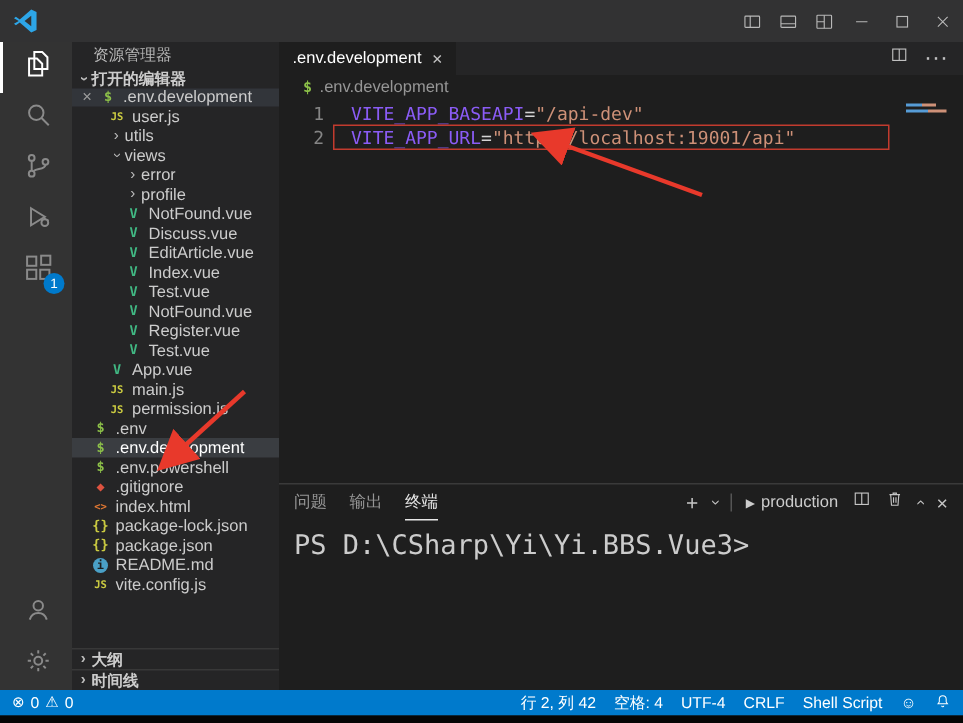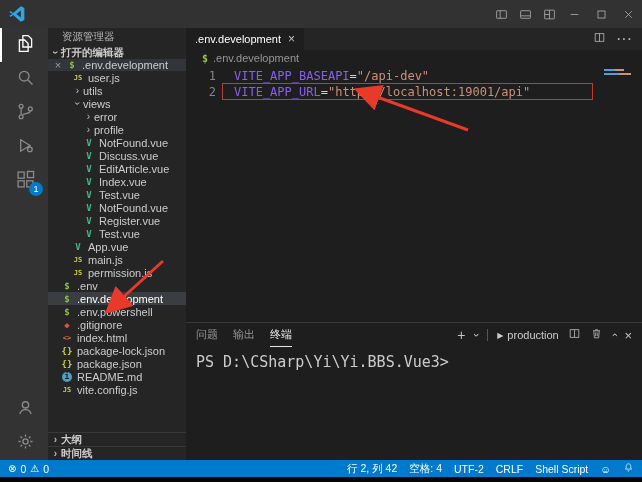--- a/index.html
+++ b/index.html
@@ -77,21 +77,21 @@
   .ptab.active { color:#e7e7e7; border-bottom:1px solid #e7e7e7; }
   .panel-actions { margin-left:auto; display:flex; align-items:center; gap:9px; color:#c5c5c5; }
   .pa-plus { font-size:14px; line-height:1; }
   .rot90 { display:inline-block; transform:rotate(90deg); font-size:11px; }
   .rotm90 { display:inline-block; transform:rotate(-90deg); font-size:11px; }
   .vdiv { width:1px; height:12px; background:#555; }
   .shell-item { display:flex; align-items:center; gap:4px; font-size:11px; color:#cccccc; }
   .shell-item .tri { font-size:8px; color:#cccccc; }
   .panel-actions svg { width:13px; height:13px; stroke:currentColor; fill:none; stroke-width:1.4; }
   .pa-close { font-size:13px; }
-  .terminal { flex:1; padding:6px 10px; font-family:"DejaVu Sans Mono",monospace; font-size:15px; color:#cccccc; }
+  .terminal { flex:1; padding:6px 10px; font-family:"DejaVu Sans Mono",monospace; font-size:18px; color:#cccccc; }
 
   
   .statusbar { flex:0 0 17px; background:#007acc; color:#ffffff; display:flex; align-items:center; font-size:10.5px; }
   .sb-left { display:flex; align-items:center; gap:4px; padding-left:8px; }
   .sb-right { margin-left:auto; display:flex; align-items:center; gap:12px; padding-right:8px; }
   .sb-ic { font-size:10px; }
   .sb-right svg { width:11px; height:11px; stroke:#fff; fill:none; stroke-width:1.5; }
   .bottomstrip { flex:0 0 5px; background:#050505; }
 
   
@@ -413,21 +413,21 @@
   <div class="statusbar" style="background: rgb(0, 122, 204);">
     <div class="sb-left">
       <span class="sb-ic">⊗</span>
       <span>0</span>
       <span class="sb-ic">⚠</span>
       <span>0</span>
     </div>
     <div class="sb-right">
       <span>行 2, 列 42</span>
       <span>空格: 4</span>
-      <span>UTF-2</span>
+      <span>UTF-4</span>
       <span>CRLF</span>
       <span>Shell Script</span>
       <span>☺</span>
       <span><svg viewBox="0 0 24 24">
             <path d="M12 4c-3 0-5 2-5 5v4l-1.8 2.5h13.6L17 13V9c0-3-2-5-5-5z"></path>
             <path d="M10.5 18.5a1.5 1.5 0 003 0"></path>
           </svg></span>
     </div>
   </div>
   <div class="bottomstrip"></div>

